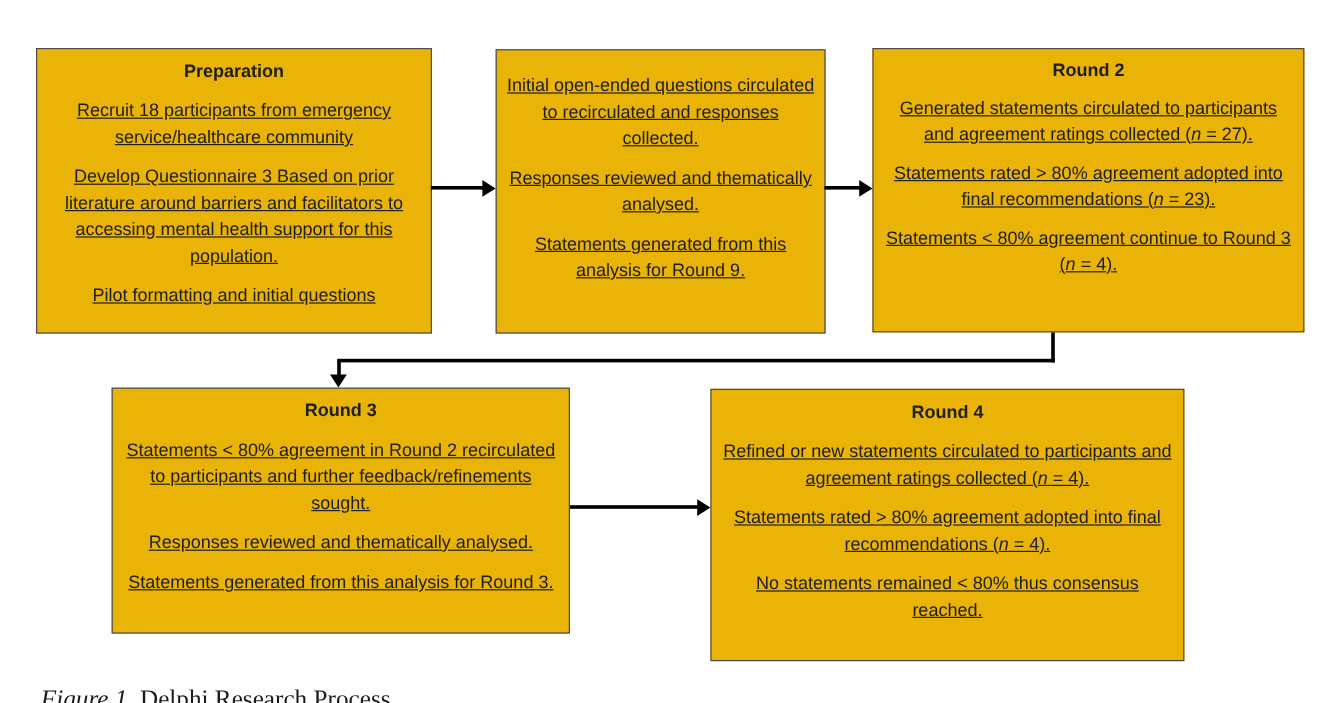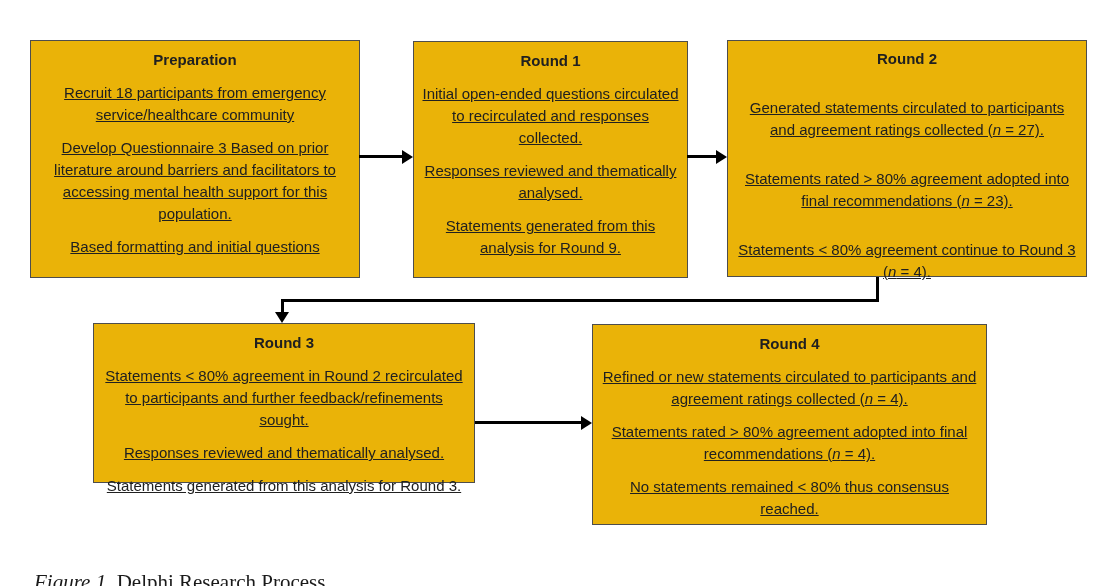--- a/index.html
+++ b/index.html
@@ -30,23 +30,23 @@
     line-height: 22px;
   }
   .box p {
     margin: 11px 0 0 0;
     line-height: 22px;
     text-decoration: underline;
   }
   #box-preparation { left: 30px;  top: 40px;  width: 330px; height: 238px; }
   #box-round1      { left: 413px; top: 41px;  width: 275px; height: 237px; }
   #box-round2      { left: 727px; top: 40px;  width: 360px; height: 237px; padding-top: 7px; }
-  #box-round2 p    { margin-top: 27px; }
-  #box-round3      { left: 93px;  top: 323px; width: 382px; height: 160px; }
-  #box-round4      { left: 592px; top: 324px; width: 395px; height: 201px; }
+  #box-round2 p    { margin-top: 10px; }
+  #box-round3      { left: 93px;  top: 323px; width: 382px; height: 205px; }
+  #box-round4      { left: 592px; top: 324px; width: 395px; height: 227px; }
 
   .hline, .vline {
     position: absolute;
     background: #000000;
   }
   .head-right {
     position: absolute;
     width: 0; height: 0;
     border-top: 7px solid transparent;
     border-bottom: 7px solid transparent;
@@ -72,25 +72,24 @@
 </style>
 </head>
 <body>
 
 <div class="canvas">
 
   <div class="box" id="box-preparation">
     <div class="box-title">Preparation</div>
     <p class="fmt-n">Recruit 18 participants from emergency service/healthcare community</p>
     <p class="fmt-n">Develop Questionnaire 3 Based on prior literature around barriers and facilitators to accessing mental health support for this population.</p>
-    <p class="fmt-n">Based formatting and initial questions</p>
+    <p class="fmt-n">Pilot formatting and initial questions</p>
   </div>
 
   <div class="box" id="box-round1">
-    <div class="box-title">Round 1</div>
     <p class="fmt-n">Initial open-ended questions circulated to recirculated and responses collected.</p>
     <p class="fmt-n">Responses reviewed and thematically analysed.</p>
     <p class="fmt-n">Statements generated from this analysis for Round 9.</p>
   </div>
 
   <div class="box" id="box-round2">
     <div class="box-title">Round 2</div>
     <p class="fmt-n">Generated statements circulated to participants and agreement ratings collected (<i>n</i> = 27).</p>
     <p class="fmt-n">Statements rated &gt; 80% agreement adopted into final recommendations (<i>n</i> = 23).</p>
     <p class="fmt-n">Statements &lt; 80% agreement continue to Round 3 (<i>n</i> = 4).</p>

